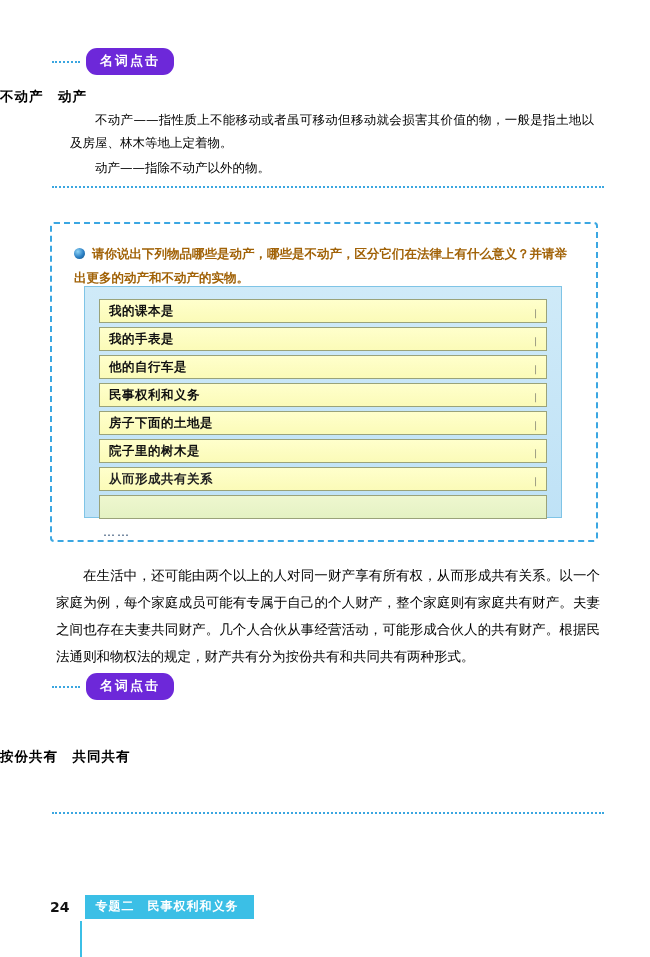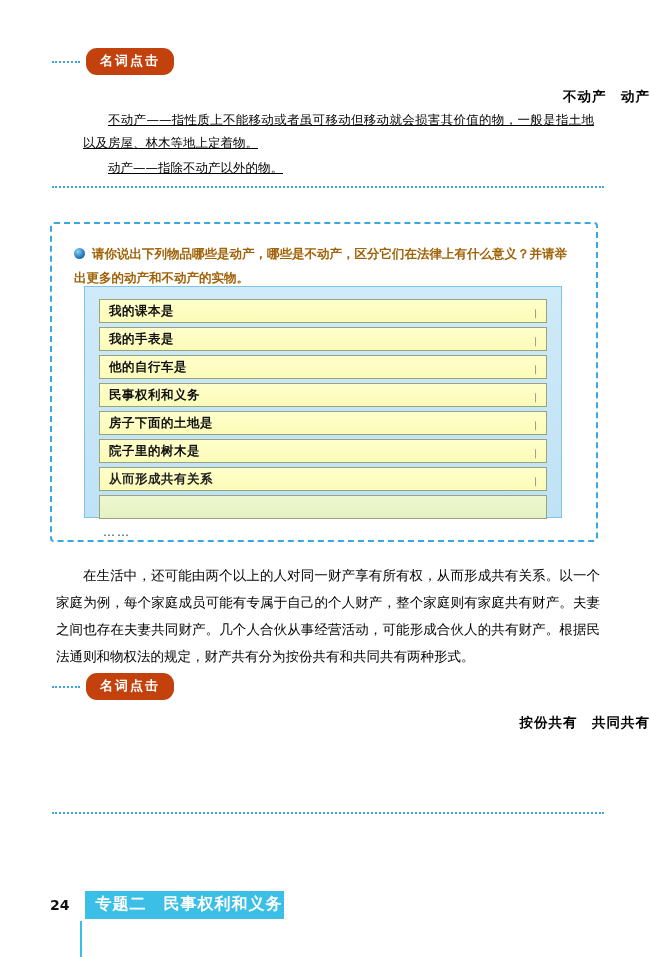--- a/index.html
+++ b/index.html
@@ -27,21 +27,21 @@
     right: 46px;
     display: flex;
     align-items: center;
   }
   .term-header .dots-left {
     width: 28px;
     border-top: 2px dotted #3aa6e0;
     margin-right: 6px;
   }
   .term-badge {
-    background: #c2410c;
+    background: #6d28d9;
     color: #ffffff;
     font-size: 13px;
     font-weight: bold;
     padding: 4px 14px 5px 14px;
     border-radius: 11px;
     letter-spacing: 2px;
     white-space: nowrap;
   }
   .term-header .dots-right {
     flex: 1;
@@ -49,42 +49,41 @@
     margin-left: 8px;
     opacity: 0;
   }
 
   .block1 { top: 48px; }
   .block2 { top: 673px; }
 
   .term-title {
     position: absolute;
     width: 100%;
-    text-align: right;
+    text-align: left;
     font-size: 13.5px;
     font-weight: bold;
     letter-spacing: 1px;
   }
   .t1-title { top: 88px; }
-  .t2-title { top: 714px; }
+  .t2-title { top: 748px; }
 
   .term-body {
     position: absolute;
     left: 66px;
     right: 56px;
     font-size: 12.5px;
     line-height: 1.85;
     text-align: justify;
   }
   .t1-body { top: 108px; }
   .t2-body { top: 740px; font-size: 11.5px; line-height: 1.9; }
   .term-body p {
-    margin: 0 0 2px 17px;
+    margin: 0 0 2px 4px;
     text-indent: 2em;
-    text-decoration: underline;
   }
 
   .rule-line {
     position: absolute;
     left: 52px;
     right: 46px;
     border-top: 2px dotted #3aa6e0;
   }
   .rule1 { top: 186px; }
   .rule2 { top: 812px; }
@@ -192,23 +191,23 @@
   }
   .page-num {
     font-size: 14px;
     font-weight: bold;
     color: #111;
     margin-right: 16px;
   }
   .footer-band {
     background: #3bbfe6;
     color: #ffffff;
-    font-size: 16px;
-    font-weight: bold;
-    padding: 3px 2px 4px 10px;
+    font-size: 12px;
+    font-weight: bold;
+    padding: 3px 16px 4px 10px;
     letter-spacing: 1px;
   }
   .footer-rule {
     position: absolute;
     left: 80px;
     bottom: 0;
     width: 2px;
     height: 36px;
     background: #3bbfe6;
   }

